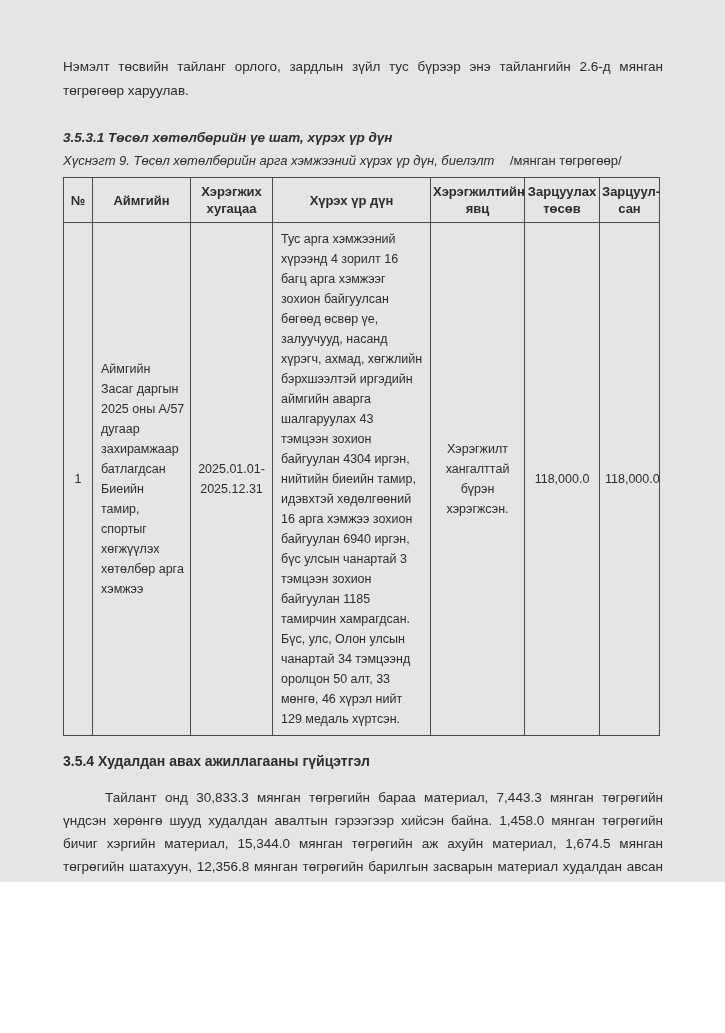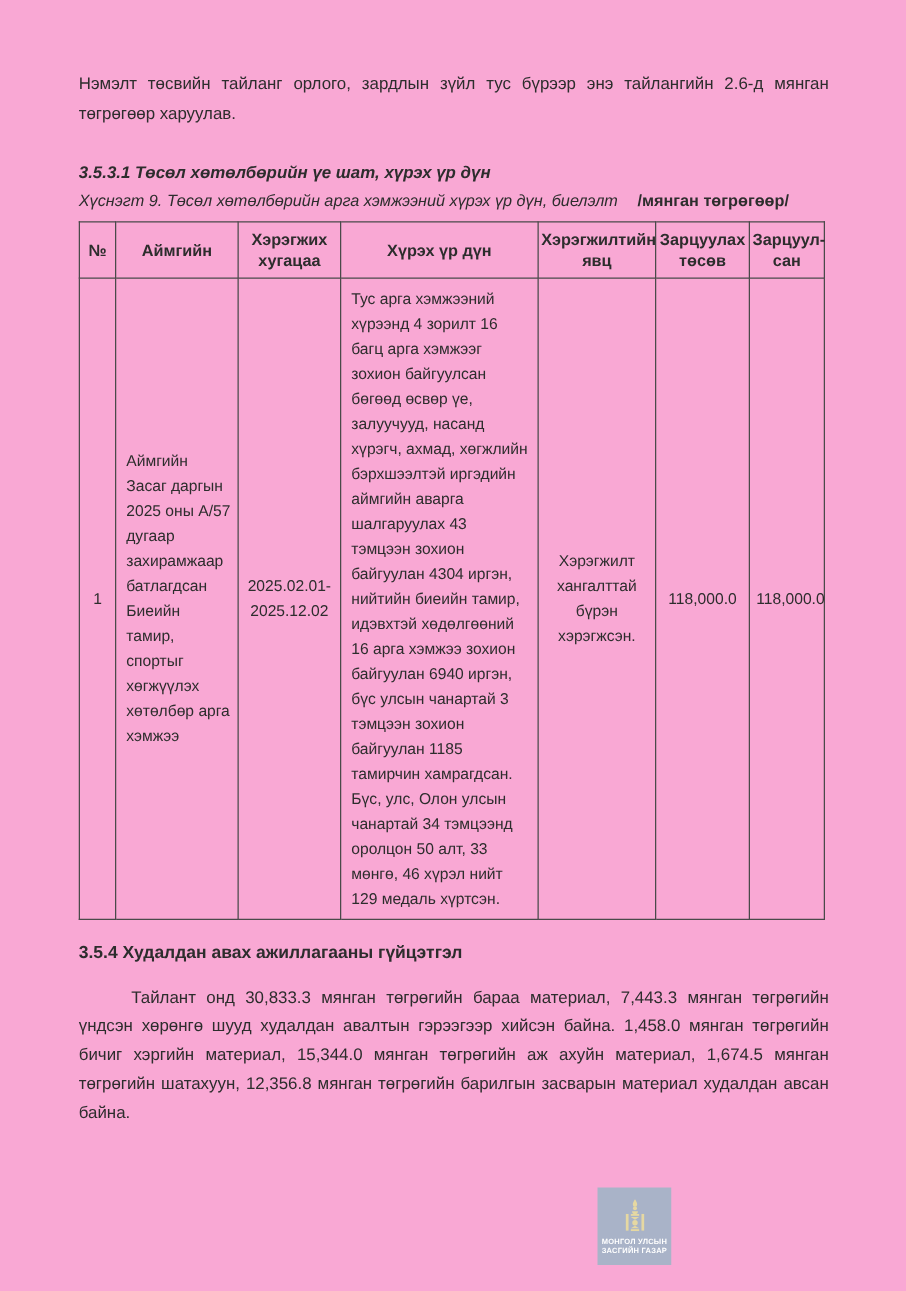--- a/index.html
+++ b/index.html
@@ -1,21 +1,21 @@
 <!DOCTYPE html>
 <html><head>
 <meta charset="utf-8">
 <style>
   * { margin: 0; padding: 0; box-sizing: border-box; }
   html, body { background: #ffffff; }
   .page {
     position: relative;
     width: 725px;
-    height: 1033px;
-    background: #f9a8d4;
+    height: 882px;
+    background: #e5e5e5;
     font-family: "Liberation Sans", sans-serif;
     color: #2d2d2d;
     overflow: hidden;
   }
   .content {
     position: absolute;
     left: 63px;
     top: 55px;
     width: 600px;
   }
@@ -30,21 +30,21 @@
     font-weight: bold;
     font-style: italic;
   }
   .sect-para { margin-bottom: 0; line-height: 22px; }
   .caption {
     font-size: 13px;
     margin: 8px 0 9px 0;
     white-space: nowrap;
   }
   .cap-i { font-style: italic; }
-  .cap-u { font-style: normal; font-weight: bold; margin-left: 12px; }
+  .cap-u { font-style: normal; font-weight: normal; margin-left: 12px; }
   table.tbl {
     border-collapse: collapse;
     table-layout: fixed;
     width: 596px;
     font-size: 12.5px;
     line-height: 20px;
   }
   table.tbl th, table.tbl td {
     border: 1px solid #4a4a4a;
     vertical-align: middle;
@@ -129,21 +129,21 @@
           <th>Хүрэх үр дүн</th>
           <th>Хэрэгжилтийн явц</th>
           <th>Зарцуулах төсөв</th>
           <th>Зарцуул-сан</th>
         </tr>
       </thead>
       <tbody>
         <tr class="body-row">
           <td class="c-num">1</td>
           <td class="c-prog">Аймгийн Засаг даргын 2025 оны А/57 дугаар захирамжаар батлагдсан Биеийн тамир, спортыг хөгжүүлэх хөтөлбөр арга хэмжээ</td>
-          <td class="c-period">2025.02.01-2025.12.02</td>
+          <td class="c-period">2025.01.01-2025.12.31</td>
           <td class="c-result">Тус арга хэмжээний хүрээнд 4 зорилт 16 багц арга хэмжээг зохион байгуулсан бөгөөд өсвөр үе, залуучууд, насанд хүрэгч, ахмад, хөгжлийн бэрхшээлтэй иргэдийн аймгийн аварга шалгаруулах 43 тэмцээн зохион байгуулан 4304 иргэн, нийтийн биеийн тамир, идэвхтэй хөдөлгөөний 16 арга хэмжээ зохион байгуулан 6940 иргэн, бүс улсын чанартай 3 тэмцээн зохион байгуулан 1185 тамирчин хамрагдсан. Бүс, улс, Олон улсын чанартай 34 тэмцээнд оролцон 50 алт, 33 мөнгө, 46 хүрэл нийт 129 медаль хүртсэн.</td>
           <td class="c-progress">Хэрэгжилт хангалттай бүрэн хэрэгжсэн.</td>
           <td class="c-budget">118,000.0</td>
           <td class="c-spent">118,000.0</td>
         </tr>
       </tbody>
     </table>
 
     <h3 class="h-bold">3.5.4 Худалдан авах ажиллагааны гүйцэтгэл</h3>
 

